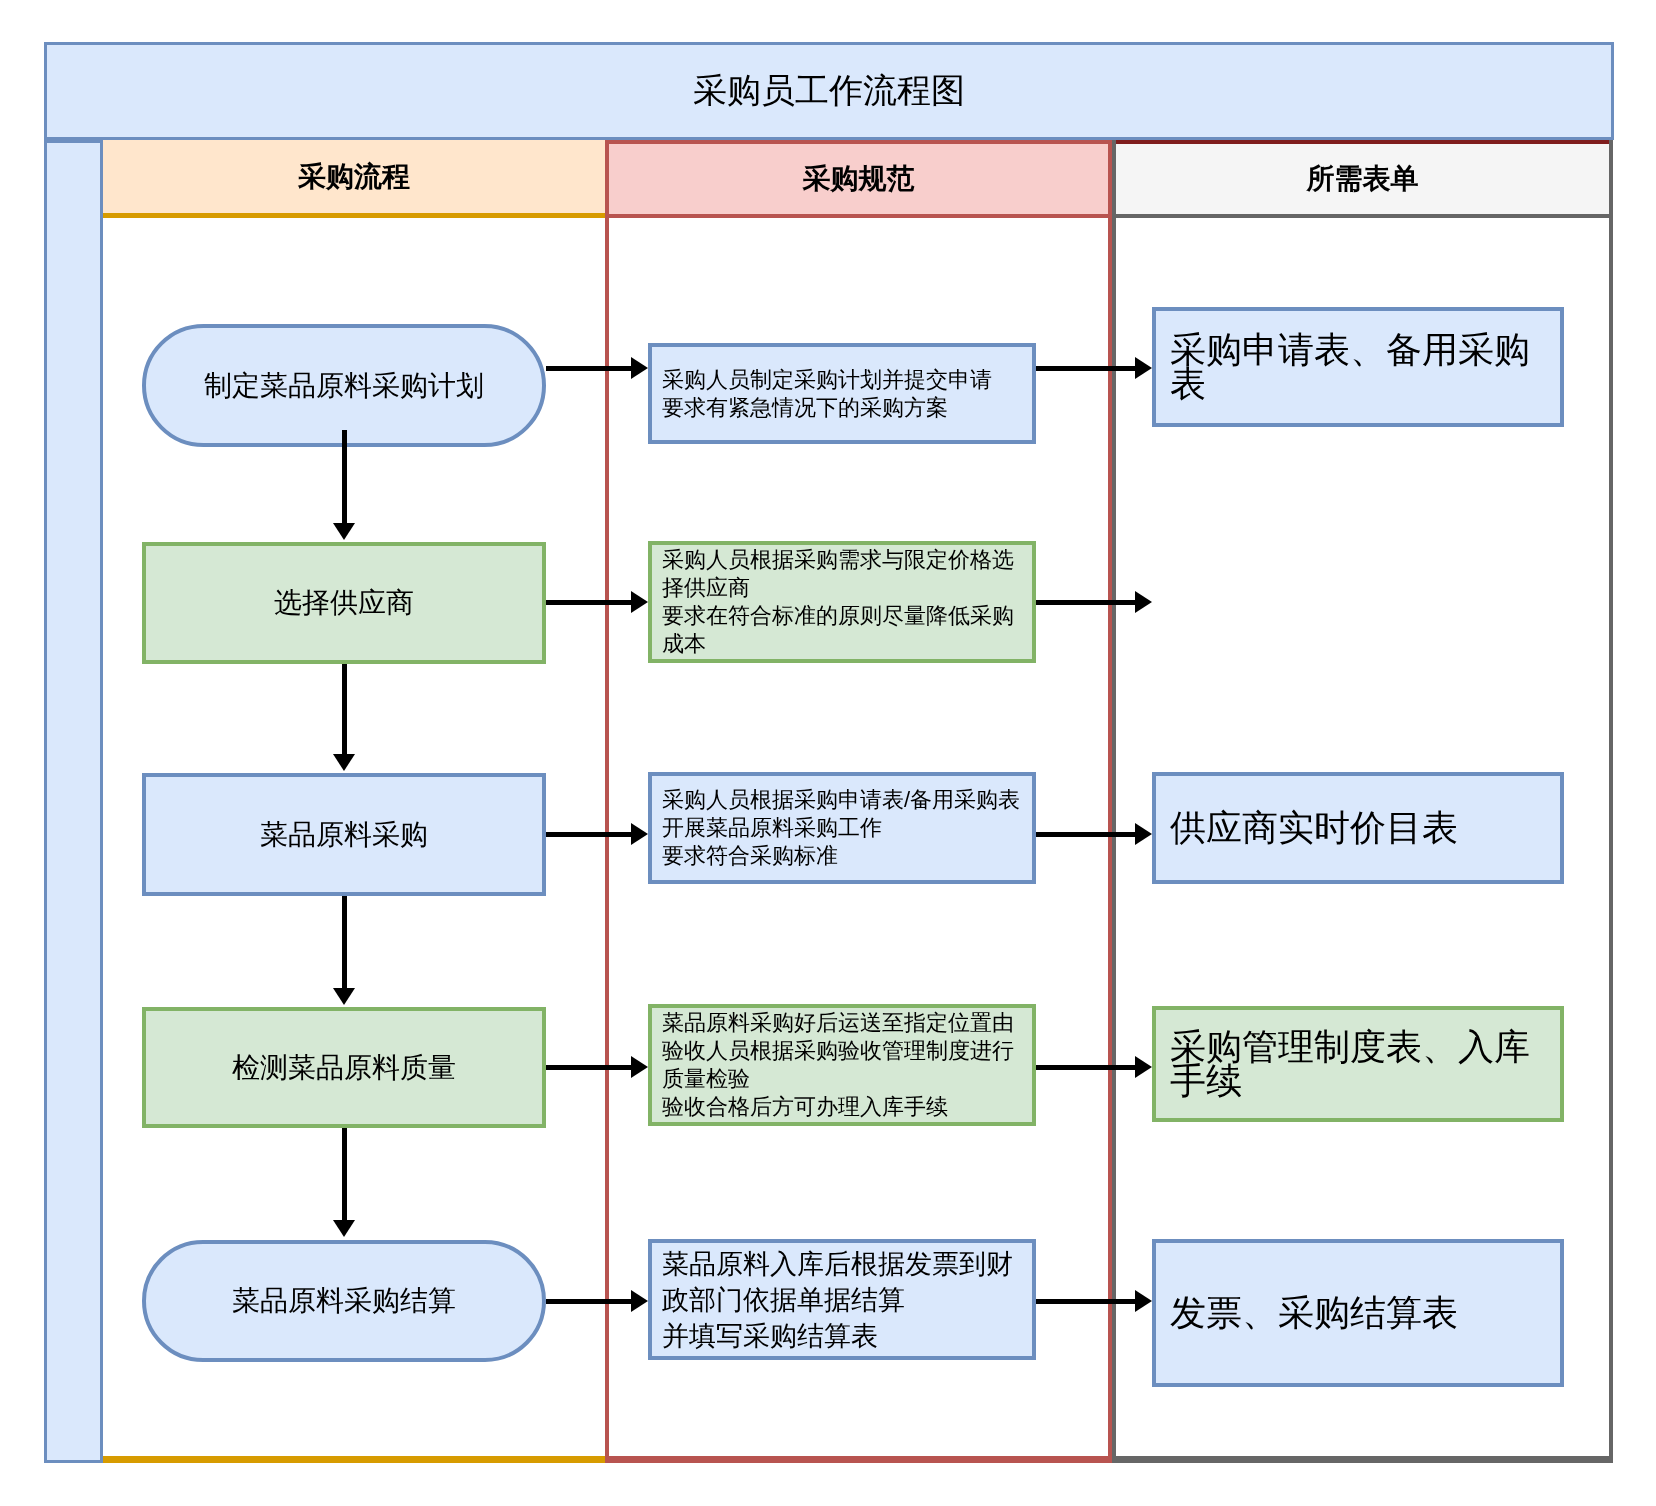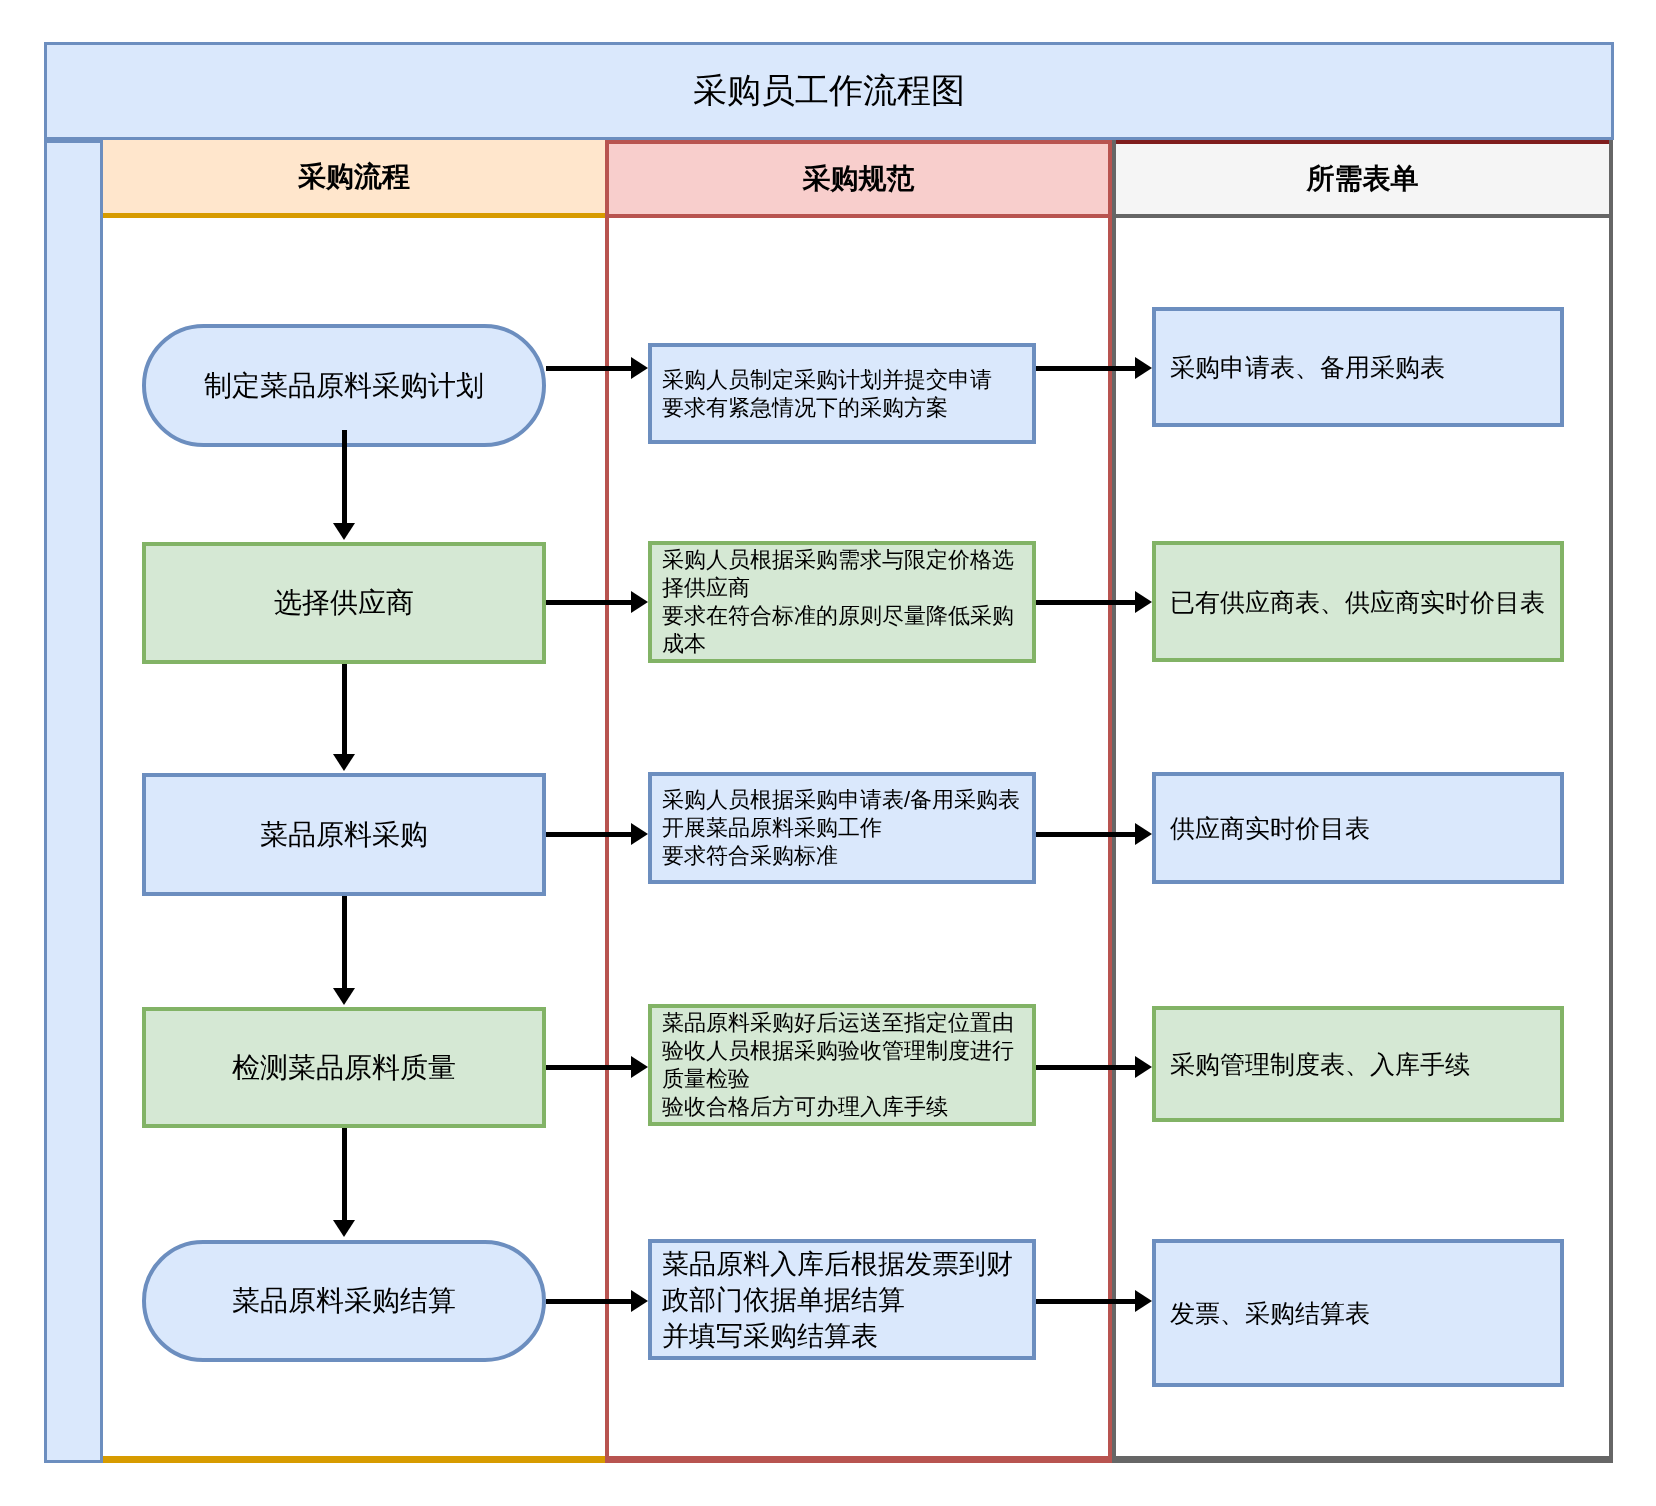--- a/index.html
+++ b/index.html
@@ -55,21 +55,21 @@
   .stadium { border-radius: 62px; }
 
   .mbox {
     left: 648px; width: 388px; padding: 0 10px;
     font-size: 22px; line-height: 28px; white-space: pre-line; text-align: left;
   }
   .mbox.big { font-size: 27px; line-height: 36px; }
 
   .rbox {
     left: 1152px; width: 412px; padding: 0 14px;
-    font-size: 25px; line-height: 34px; text-align: left;
+    font-size: 36px; line-height: 34px; text-align: left;
   }
 
   
   .harrow { position: absolute; height: 5px; background: #000; }
   .harrow::after {
     content: ""; position: absolute; right: -16px; top: -9px;
     border-left: 17px solid #000;
     border-top: 11px solid transparent; border-bottom: 11px solid transparent;
   }
   .varrow { position: absolute; width: 5px; background: #000; }
@@ -110,21 +110,20 @@
   <div class="shape mbox fill-blue" style="top:307px;height:101px;margin-top:36px;">采购人员制定采购计划并提交申请
 要求有紧急情况下的采购方案</div>
   <div class="shape rbox fill-blue" style="top:307px;height:120px;">采购申请表、备用采购表</div>
   <div class="harrow" style="left:546px;top:366px;width:86px;"></div>
   <div class="harrow" style="left:1036px;top:366px;width:100px;"></div>
   <div class="varrow" style="left:342px;top:430px;height:94px;"></div>
 
   <div class="shape node fill-green" style="top:542px;height:122px;">选择供应商</div>
   <div class="shape mbox fill-green" style="top:541px;height:122px;">采购人员根据采购需求与限定价格选择供应商
 要求在符合标准的原则尽量降低采购成本</div>
-  <div class="shape rbox fill-green" style="top:541px;height:121px;">已有供应商表、供应商实时价目表</div>
   <div class="harrow" style="left:546px;top:600px;width:86px;"></div>
   <div class="harrow" style="left:1036px;top:600px;width:100px;"></div>
   <div class="varrow" style="left:342px;top:664px;height:91px;"></div>
 
   <div class="shape node fill-blue" style="top:773px;height:123px;">菜品原料采购</div>
   <div class="shape mbox fill-blue" style="top:772px;height:112px;">采购人员根据采购申请表/备用采购表开展菜品原料采购工作
 要求符合采购标准</div>
   <div class="shape rbox fill-blue" style="top:772px;height:112px;">供应商实时价目表</div>
   <div class="harrow" style="left:546px;top:832px;width:86px;"></div>
   <div class="harrow" style="left:1036px;top:832px;width:100px;"></div>

